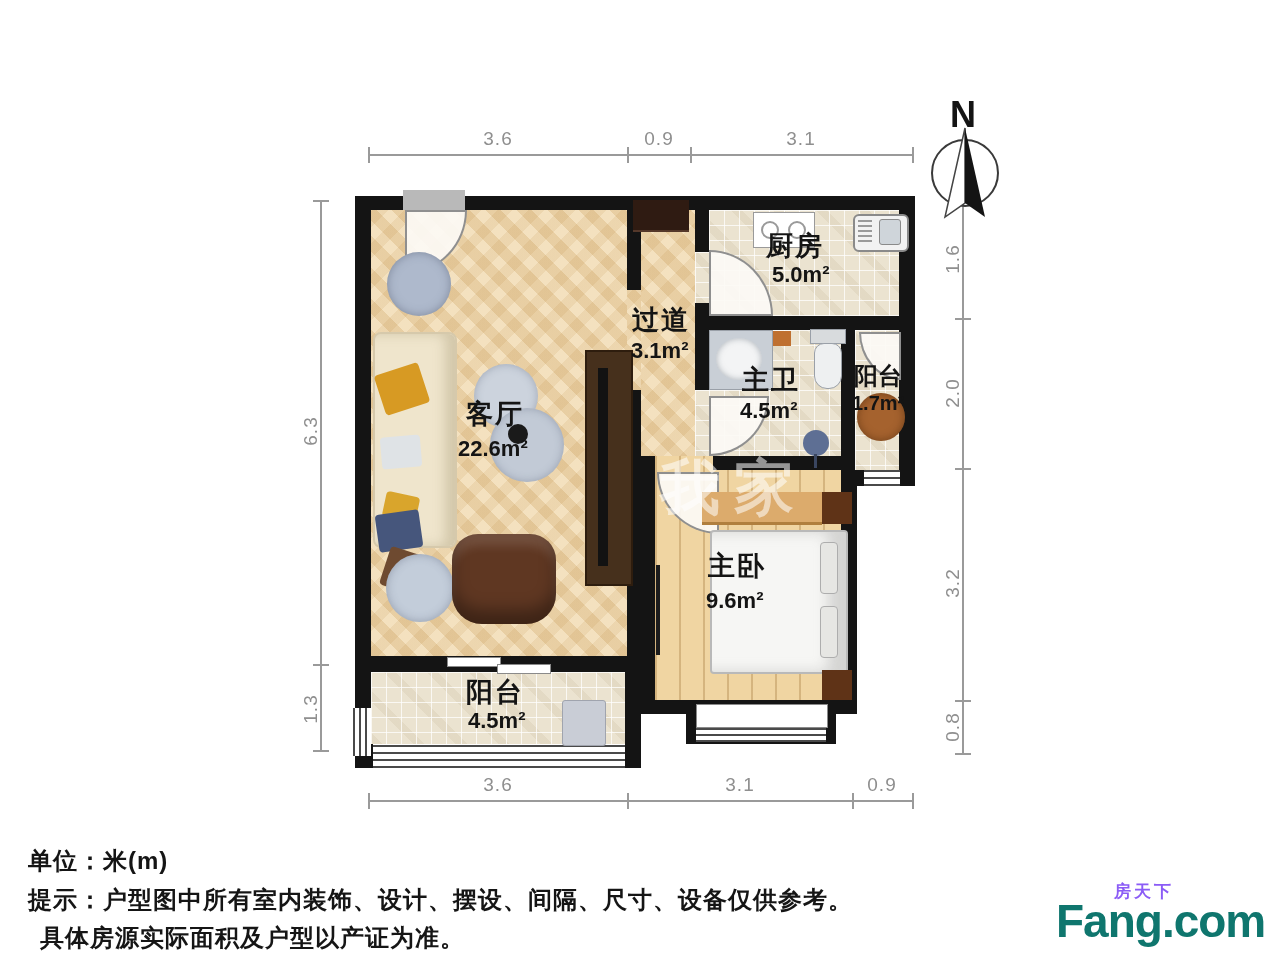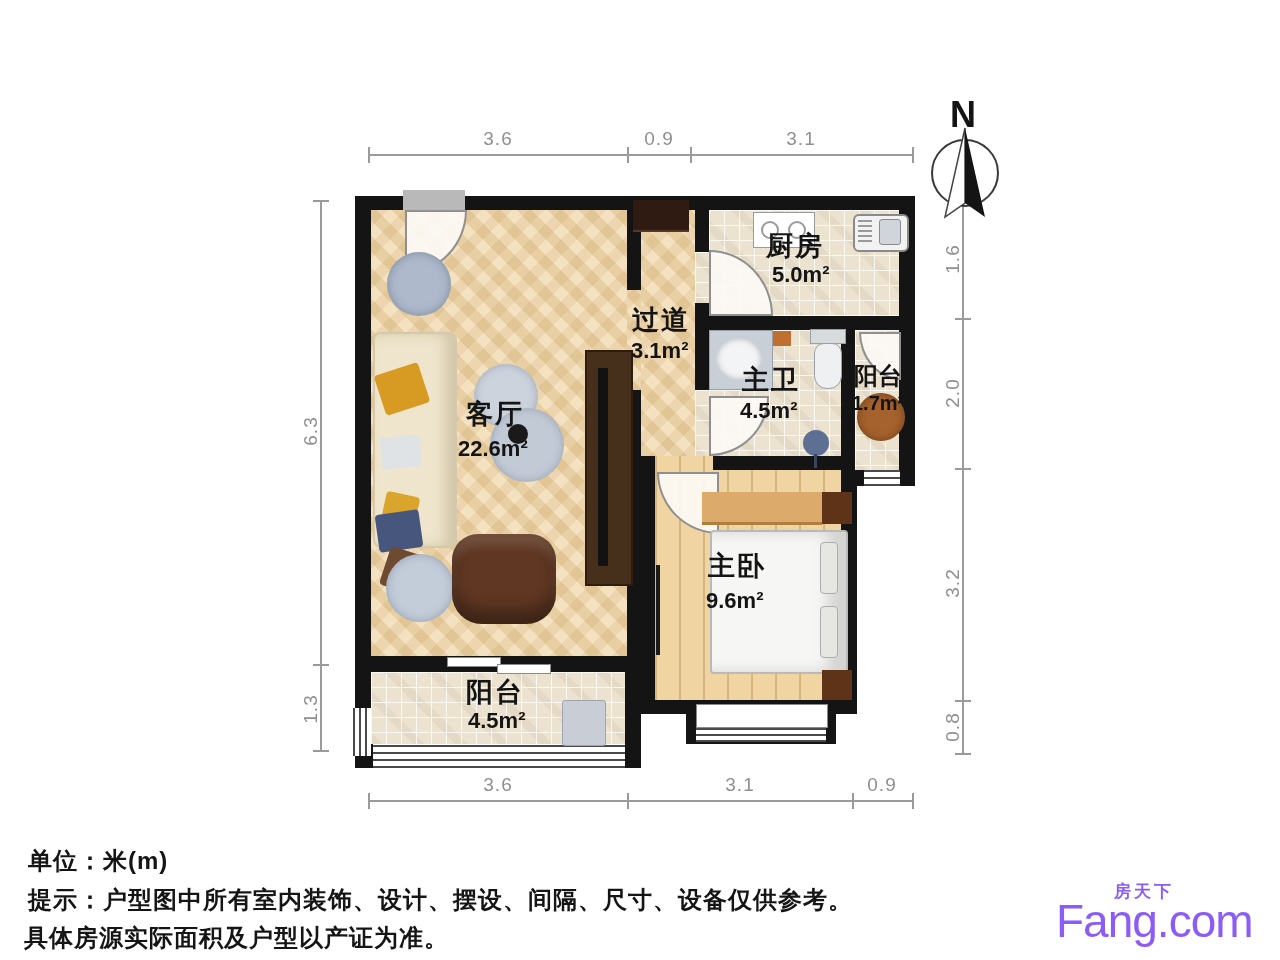--- a/index.html
+++ b/index.html
@@ -38,21 +38,21 @@
   .dim{position:absolute;color:#8f8f8f;font-size:19px;letter-spacing:1px;text-align:center;width:60px;}
   .dim.rot{transform:rotate(-90deg);}
   
   .furn{position:absolute;}
   .circle{border-radius:50%;}
   .watermark-center{position:absolute;color:rgba(255,255,255,.55);font-size:60px;font-weight:700;
     letter-spacing:14px;z-index:30;white-space:nowrap;}
   .footer-line{position:absolute;color:#151515;font-size:24px;font-weight:600;letter-spacing:1px;white-space:nowrap;}
   .brand{position:absolute;right:14px;bottom:8px;width:210px;height:70px;}
   .brand .cn{position:absolute;left:58px;top:-2px;color:#8b5cf6;font-size:17px;font-weight:700;letter-spacing:3px;}
-  .brand .en{position:absolute;left:0;top:12px;color:#8b5cf6;font-size:46px;font-weight:400;letter-spacing:-1px;}
+  .brand .en{position:absolute;left:0;top:12px;color:#0f766e;font-size:46px;font-weight:700;letter-spacing:-1px;}
   .compass-n{position:absolute;font-size:36px;font-weight:800;color:#141414;}
 </style>
 </head>
 <body>
 
 <div class="abs" style="left:0;top:0;width:1280px;height:960px;">
 
   <div class="wall" style="left:355px;top:196px;width:560px;height:290px;"></div>
   <div class="wall" style="left:355px;top:196px;width:286px;height:476px;"></div>
   <div class="wall" style="left:627px;top:196px;width:230px;height:518px;"></div>
@@ -137,20 +137,21 @@
   <div class="room-area" style="left:772px;top:262px;">5.0m²</div>
   <div class="room-name" style="left:742px;top:362px;">主卫</div>
   <div class="room-area" style="left:740px;top:398px;">4.5m²</div>
   <div class="room-name" style="left:854px;top:360px;font-size:24px;letter-spacing:0;">阳台</div>
   <div class="room-area" style="left:852px;top:392px;font-size:20px;">1.7m²</div>
   <div class="room-name" style="left:708px;top:548px;z-index:6;">主卧</div>
   <div class="room-area" style="left:706px;top:588px;z-index:6;">9.6m²</div>
   <div class="room-name" style="left:466px;top:674px;z-index:6;">阳台</div>
   <div class="room-area" style="left:468px;top:708px;z-index:6;">4.5m²</div>
 
+  <div class="watermark-center" style="left:660px;top:448px;">我家</div>
 
   <div class="dlh" style="left:368px;top:154px;width:546px;"></div>
   <div class="tick-v" style="left:368px;top:147px;"></div>
   <div class="tick-v" style="left:627px;top:147px;"></div>
   <div class="tick-v" style="left:690px;top:147px;"></div>
   <div class="tick-v" style="left:912px;top:147px;"></div>
   <div class="dim" style="left:468px;top:128px;">3.6</div>
   <div class="dim" style="left:629px;top:128px;">0.9</div>
   <div class="dim" style="left:771px;top:128px;">3.1</div>
 
@@ -185,18 +186,18 @@
   <svg style="position:absolute;left:920px;top:125px;" width="90" height="100" viewBox="0 0 90 100">
     <circle cx="45" cy="48" r="33" fill="none" stroke="#3a3a3a" stroke-width="2"></circle>
     <polygon points="45,3 45,78 25,92" fill="#ffffff" stroke="#444444" stroke-width="1.5"></polygon>
     <polygon points="45,3 45,78 65,92" fill="#141414"></polygon>
   </svg>
 
 </div>
 
 <div class="footer-line" style="left:28px;top:845px;">单位：米(m)</div>
 <div class="footer-line" style="left:28px;top:884px;">提示：户型图中所有室内装饰、设计、摆设、间隔、尺寸、设备仅供参考。</div>
-<div class="footer-line" style="left:24px;top:922px;">具体房源实际面积及户型以产证为准。</div>
+<div class="footer-line" style="left:40px;top:922px;">具体房源实际面积及户型以产证为准。</div>
 
 <div class="brand">
   <span class="cn">房天下</span>
   <span class="en">Fang.com</span>
 </div>
 
 </body></html>

